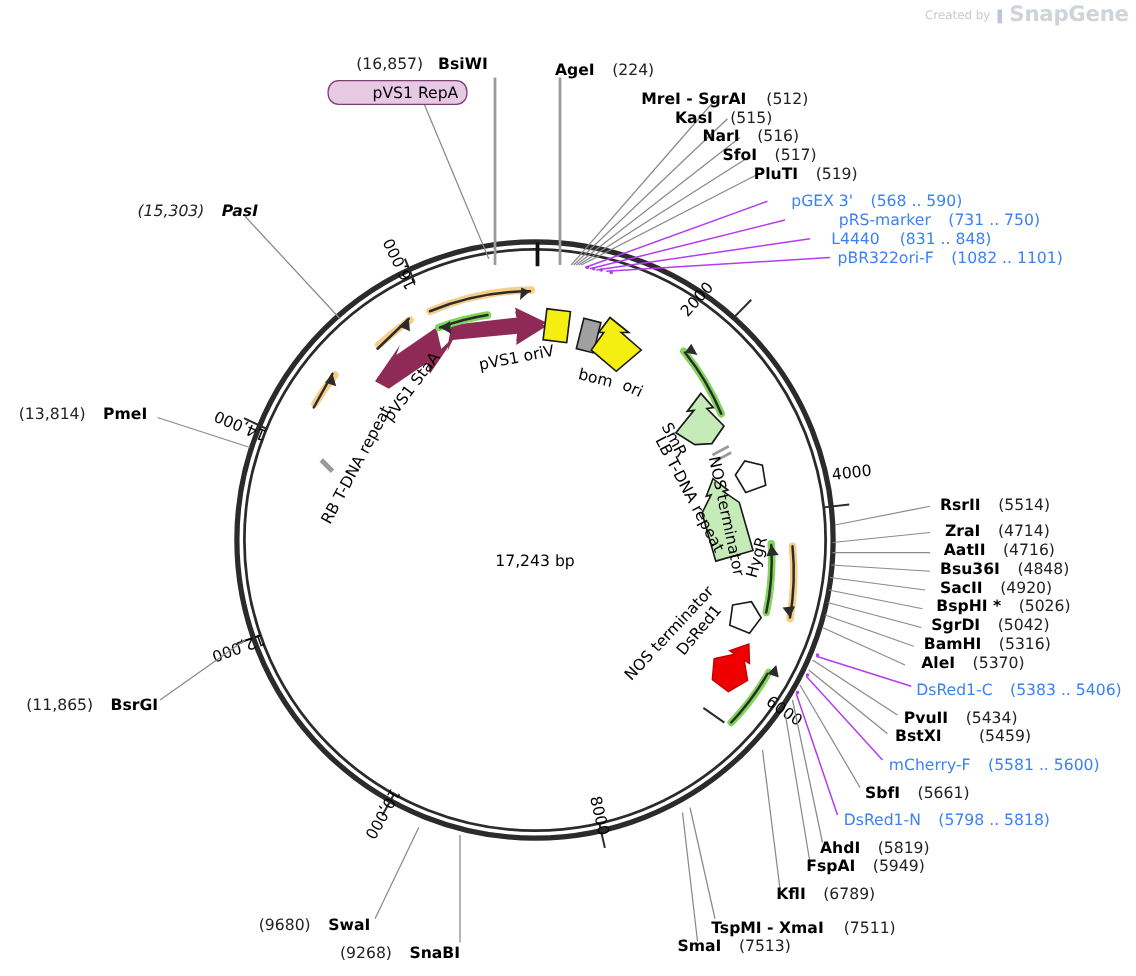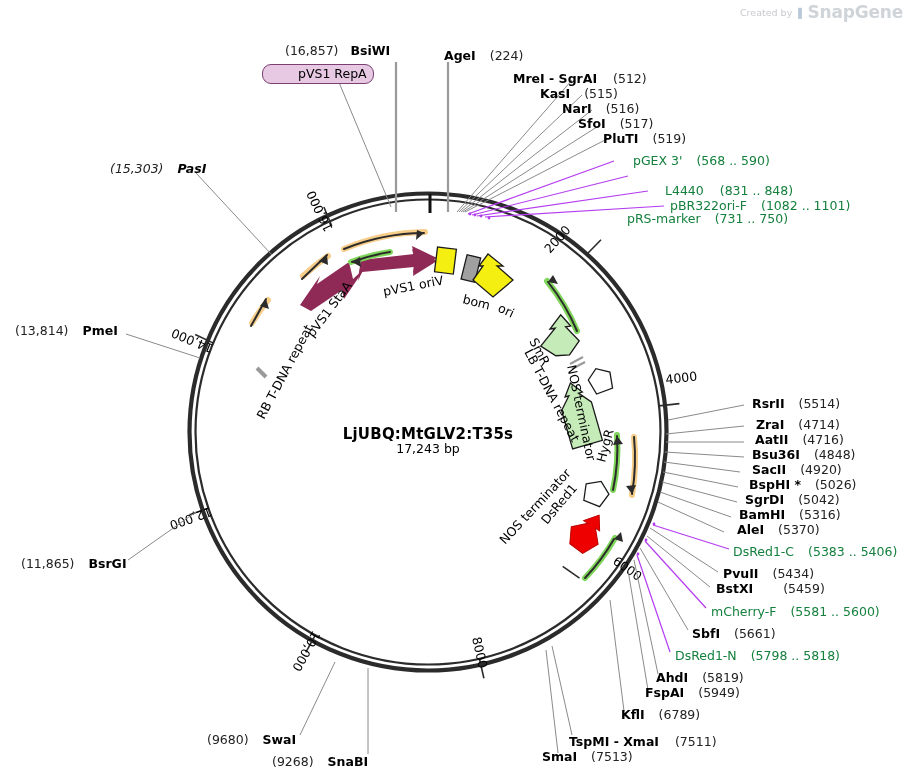--- a/index.html
+++ b/index.html
@@ -12,21 +12,21 @@
     overflow: hidden;
     font-family: "DejaVu Sans", "Liberation Sans", sans-serif;
     color: #000;
   }
   #stage { position: absolute; inset: 0; }
   svg.map { position: absolute; left: 0; top: 0; width: 909px; height: 781px; }
 
   .lbl { position: absolute; white-space: nowrap; font-size: 12.5px; line-height: 1; }
   .lbl .nm { font-weight: bold; }
   .lbl .ps { color: #222; }
-  .mag { color: #15803d; }
+  .mag { color: #3b82f6; }
   .mag .nm { font-weight: normal; }
 
   .wm {
     position: absolute; right: 6px; top: 2px;
     font-size: 9.5px; color: #c9c9cf;
     font-family: "DejaVu Sans", "Liberation Sans", sans-serif;
     display: flex; align-items: center; gap: 3px;
   }
   .wm .bk { color: #b9c7d6; font-weight: bold; font-size: 11px; }
   .wm .sg { color: #cfd4d9; font-weight: bold; font-size: 17px; letter-spacing: -0.2px;}
@@ -254,21 +254,20 @@
       <text transform="translate(547,525) rotate(-50)">DsRed1</text>
     </g>
   </svg>
 
   <div class="wm">
     <span>Created by</span>
     <span class="bk">❚</span>
     <span class="sg">SnapGene</span>
   </div>
 
-  <div class="ttl" style="left:428px; top:425px; transform:translateX(-50%)">LjUBQ:MtGLV2:T35s</div>
   <div class="sub" style="left:428px; top:441px; transform:translateX(-50%)">17,243 bp</div>
 
   <div class="repa-chip" style="left:262px; top:64px;padding-left:35px;">pVS1 RepA</div>
 
   <div class="lbl" style="left:285px; top:45px;">
     <span class="ps">(16,857)</span>
     <span class="nm" style="margin-left:8px">BsiWI</span>
   </div>
 
   <div class="lbl" style="left:444px; top:50px;">
@@ -293,21 +292,21 @@
   </div>
   <div class="lbl" style="left:603px; top:133px;">
     <span class="nm">PluTI</span>
     <span class="ps" style="margin-left:10px">(519)</span>
   </div>
 
   <div class="lbl mag" style="left:633px; top:155px;">
     <span class="nm">pGEX 3'</span>
     <span style="margin-left:10px">(568 .. 590)</span>
   </div>
-  <div class="lbl mag" style="left:627px; top:170px;margin-top:43px;">
+  <div class="lbl mag" style="left:671px; top:170px;">
     <span class="nm">pRS-marker</span>
     <span style="margin-left:10px">(731 .. 750)</span>
   </div>
   <div class="lbl mag" style="left:665px; top:185px;">
     <span class="nm">L4440</span>
     <span style="margin-left:12px">(831 .. 848)</span>
   </div>
   <div class="lbl mag" style="left:670px; top:200px;">
     <span class="nm">pBR322ori-F</span>
     <span style="margin-left:10px">(1082 .. 1101)</span>

